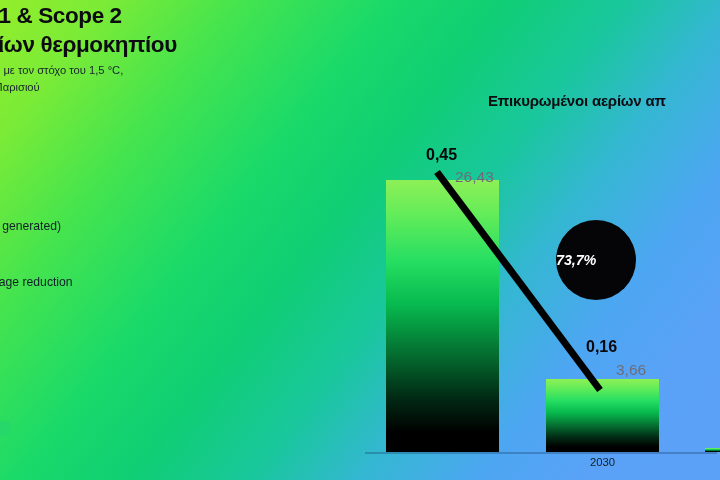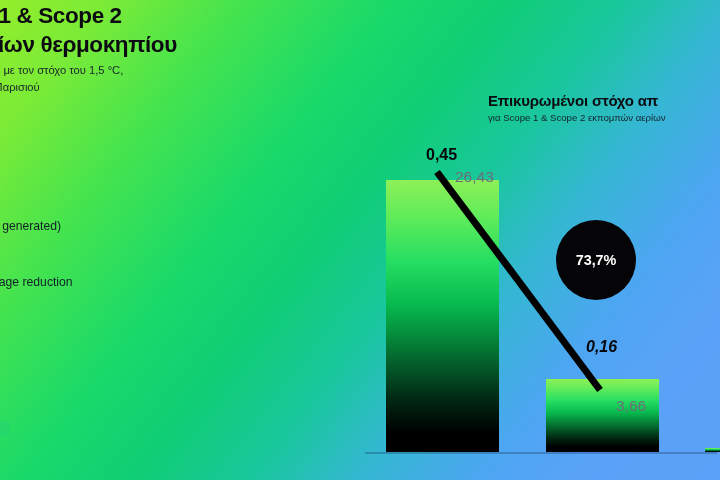--- a/index.html
+++ b/index.html
@@ -128,21 +128,22 @@
   }
 
   #reduction-badge {
     position: absolute;
     left: 196px; top: 220px;
     width: 80px; height: 80px;
     border-radius: 50%;
     background: #050507;
     display: flex;
     align-items: center;
-    justify-content: center;
+    justify-content: flex-start;
+    font-style: italic;
   }
   #reduction-badge span {
     color: #FFFFFF;
     font-size: 14.4px;
     font-weight: bold;
     letter-spacing: -0.1px;
   }
 
   #axis-line {
     position: absolute;
@@ -189,30 +190,30 @@
       <path d="M 96 12 A 19.5 19.5 0 1 0 96 50 L 96 36.5 A 7 7 0 1 1 96 25.5 Z" fill="#000000"></path>
       <path d="M 86 31 L 126 31 L 126 50 L 86 50 Z" fill="#000000" opacity="0"></path>
       <circle cx="94" cy="31" r="19.5" fill="#000000"></circle>
       <circle cx="94" cy="31" r="7.5" fill="#25D869"></circle>
       <rect x="94" y="23.5" width="34" height="15" fill="#25D869"></rect>
     </svg>
   </div>
 
   <div id="chart-panel">
 
-    <div id="chart-title">Επικυρωμένοι στόχο απ</div>
-    <div id="chart-subtitle">για Scope 1 &amp; Scope 2 εκπομπών αερίων</div>
+    <div id="chart-title">Επικυρωμένοι αερίων απ</div>
 
     <div class="bar" style="left:26px; top:180px; width:113px; height:272px;"></div>
     <div class="val-primary" style="left:66px; top:146px;">0,45</div>
     <div class="val-secondary" style="left:95px; top:168px;">26,43</div>
 
     <div class="bar" style="left:186px; top:379px; width:113px; height:73px;"></div>
-    <div class="val-primary" style="left:226px; top:338px;font-style:italic;">0,16</div>
-    <div class="val-secondary" style="left:256px; top:361px;margin-top:36px;">3,66</div>
+    <div class="val-primary" style="left:226px; top:338px;">0,16</div>
+    <div class="val-secondary" style="left:256px; top:361px;">3,66</div>
+    <div class="cat-label" style="left:180px; top:456px; width:125px;">2030</div>
 
     <div class="bar" style="left:345px; top:448px; width:60px; height:4px;"></div>
 
     <div id="reduction-badge">
       <span>73,7%</span>
     </div>
 
     <svg id="trend-svg">
       <line x1="77" y1="172" x2="240" y2="390" stroke="#000000" stroke-width="7" stroke-linecap="butt"></line>
     </svg>

